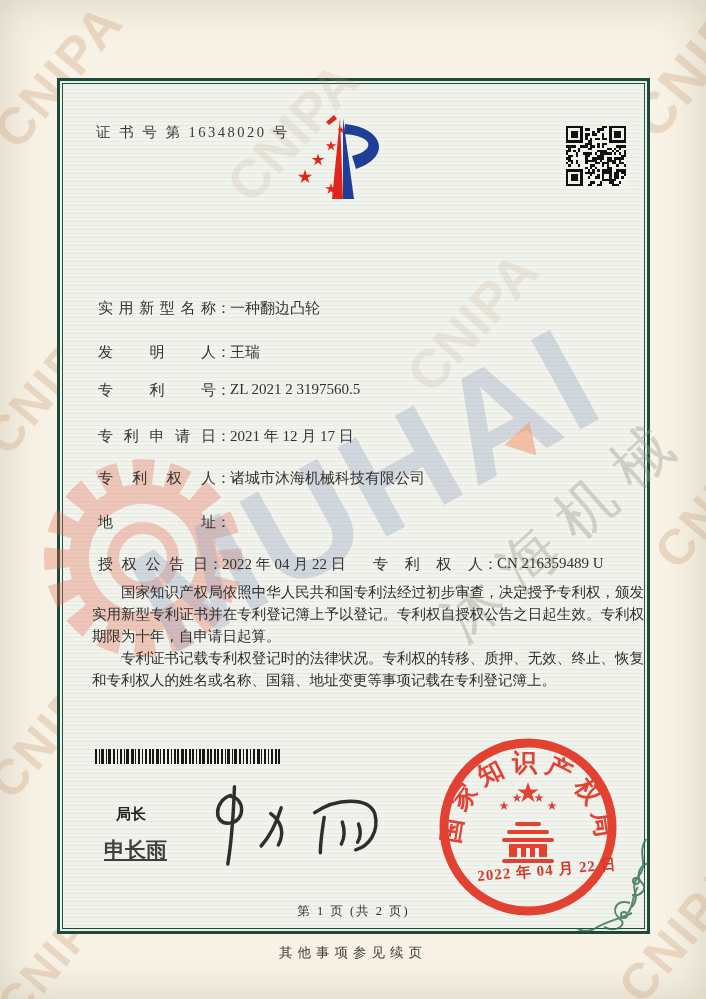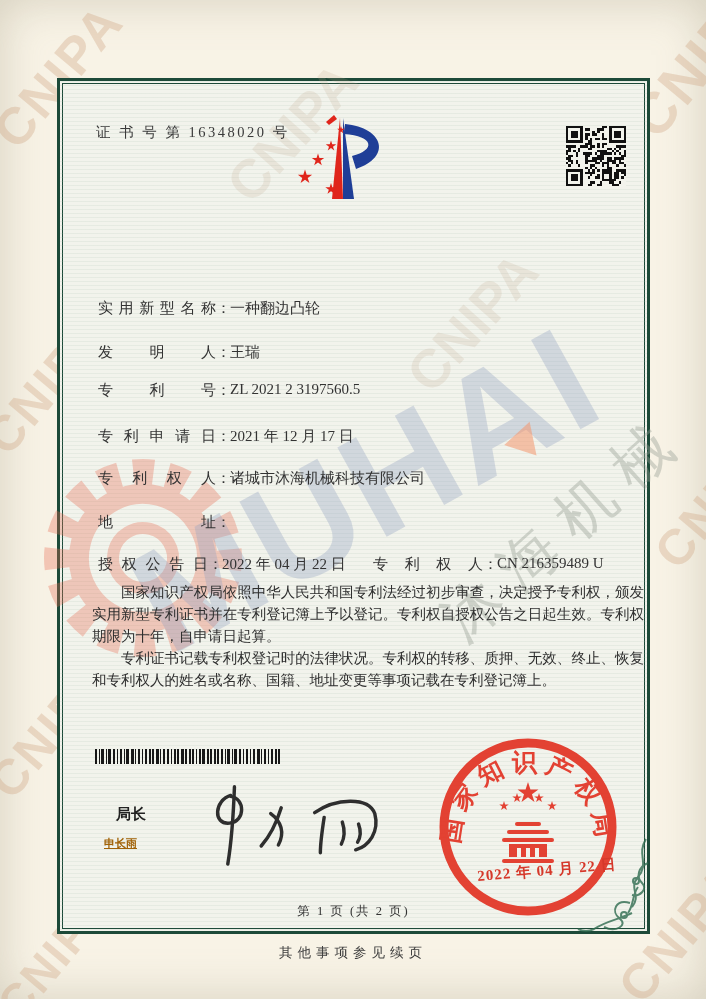--- a/index.html
+++ b/index.html
@@ -44,22 +44,22 @@
   .val{margin-left:0;}
   .val.addr{max-width:422px;line-height:22px;}
   .paras{position:absolute;left:32px;top:500px;width:552px;font-size:14.5px;line-height:22px;
         color:#2e2e2e;text-align:justify;}
   .paras p{margin:0;text-indent:2em;}
   .barcode{position:absolute;left:35px;top:668px;width:186px;height:15px;
         background:repeating-linear-gradient(90deg,#171717 0 1.6px,transparent 1.6px 3.6px),
                    repeating-linear-gradient(90deg,#171717 0 1px,transparent 1px 6.3px);}
   .role{position:absolute;left:56px;top:724px;font-size:15px;font-weight:bold;
         font-family:"Liberation Sans","DejaVu Sans",sans-serif;color:#222;}
-  .iname{position:absolute;left:44px;top:755px;font-size:11px;font-weight:bold;
-        font-family:"Liberation Sans","DejaVu Sans",sans-serif;color:#a16207;text-decoration:underline;}
+  .iname{position:absolute;left:44px;top:755px;font-size:21px;font-weight:bold;
+        font-family:"Liberation Sans","DejaVu Sans",sans-serif;color:#404040;text-decoration:underline;}
   .sig{position:absolute;left:142px;top:700px;}
   .seal{position:absolute;left:378px;top:656px;z-index:3;}
   .sealdate{position:absolute;left:382px;top:780px;width:210px;z-index:3;text-align:center;
         color:#d6382a;font-size:15px;letter-spacing:1px;transform:rotate(-5deg);font-weight:bold;}
   .flourish{position:absolute;left:516px;top:752px;z-index:2;}
   .pageinfo{position:absolute;left:0;top:822px;width:100%;text-align:center;font-size:12.5px;
         letter-spacing:2px;color:#333;}
   .contnote{position:absolute;left:0;top:944px;width:100%;text-align:center;font-size:13.5px;
         letter-spacing:5px;color:#3c3c3c;z-index:2;}
 </style>

